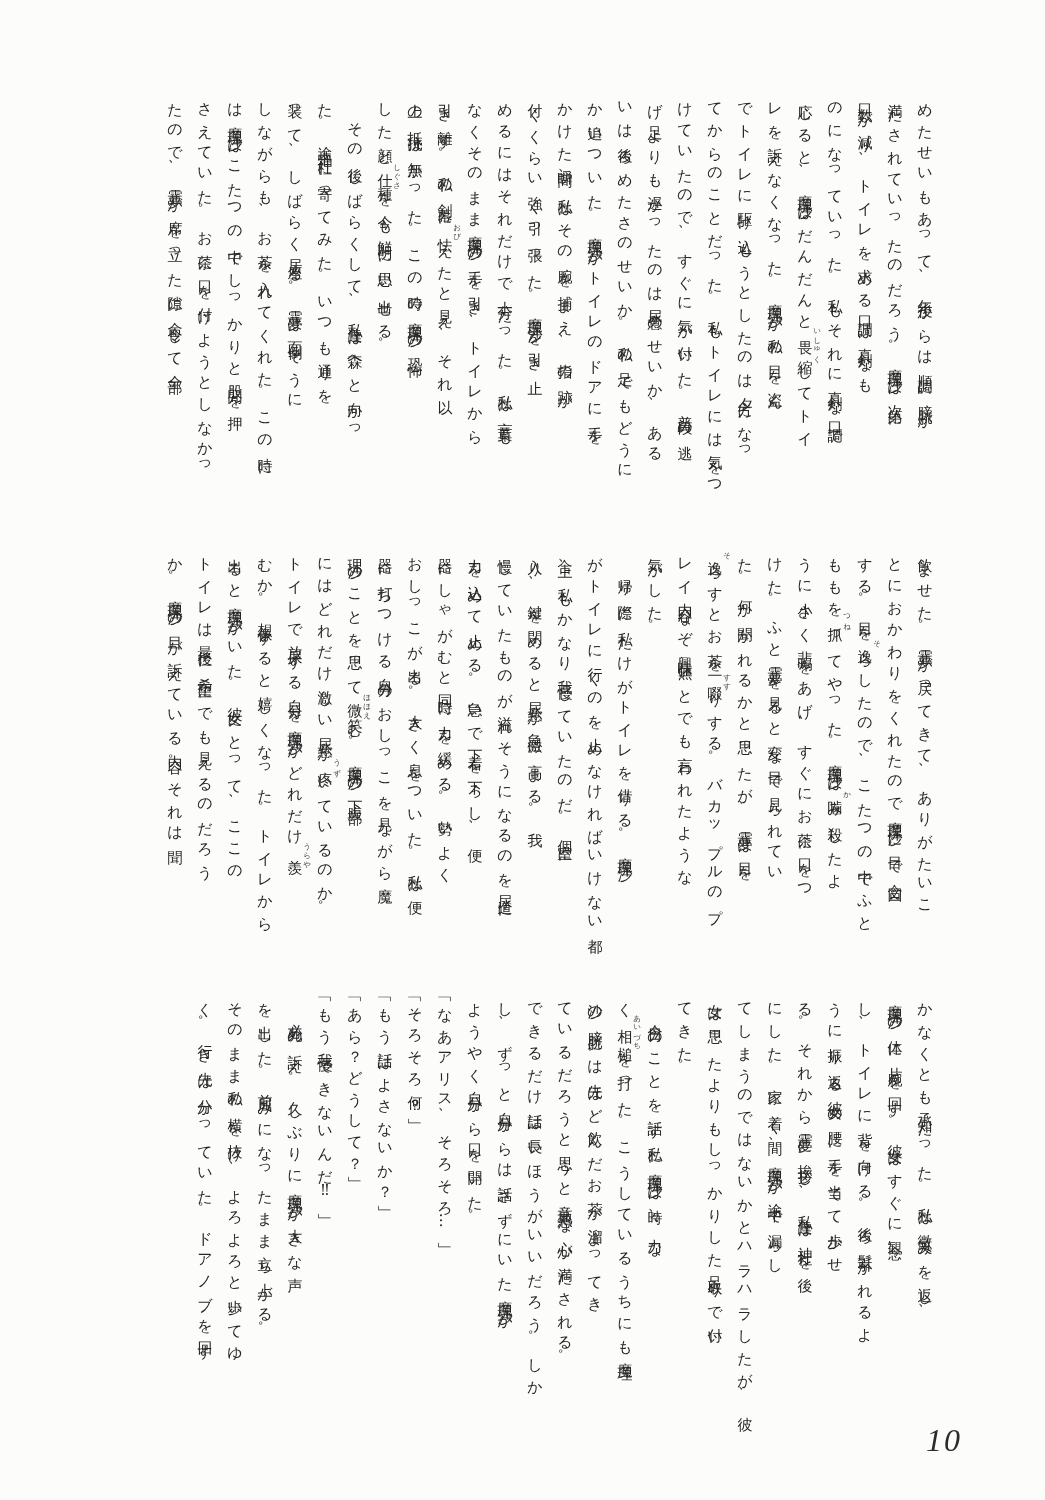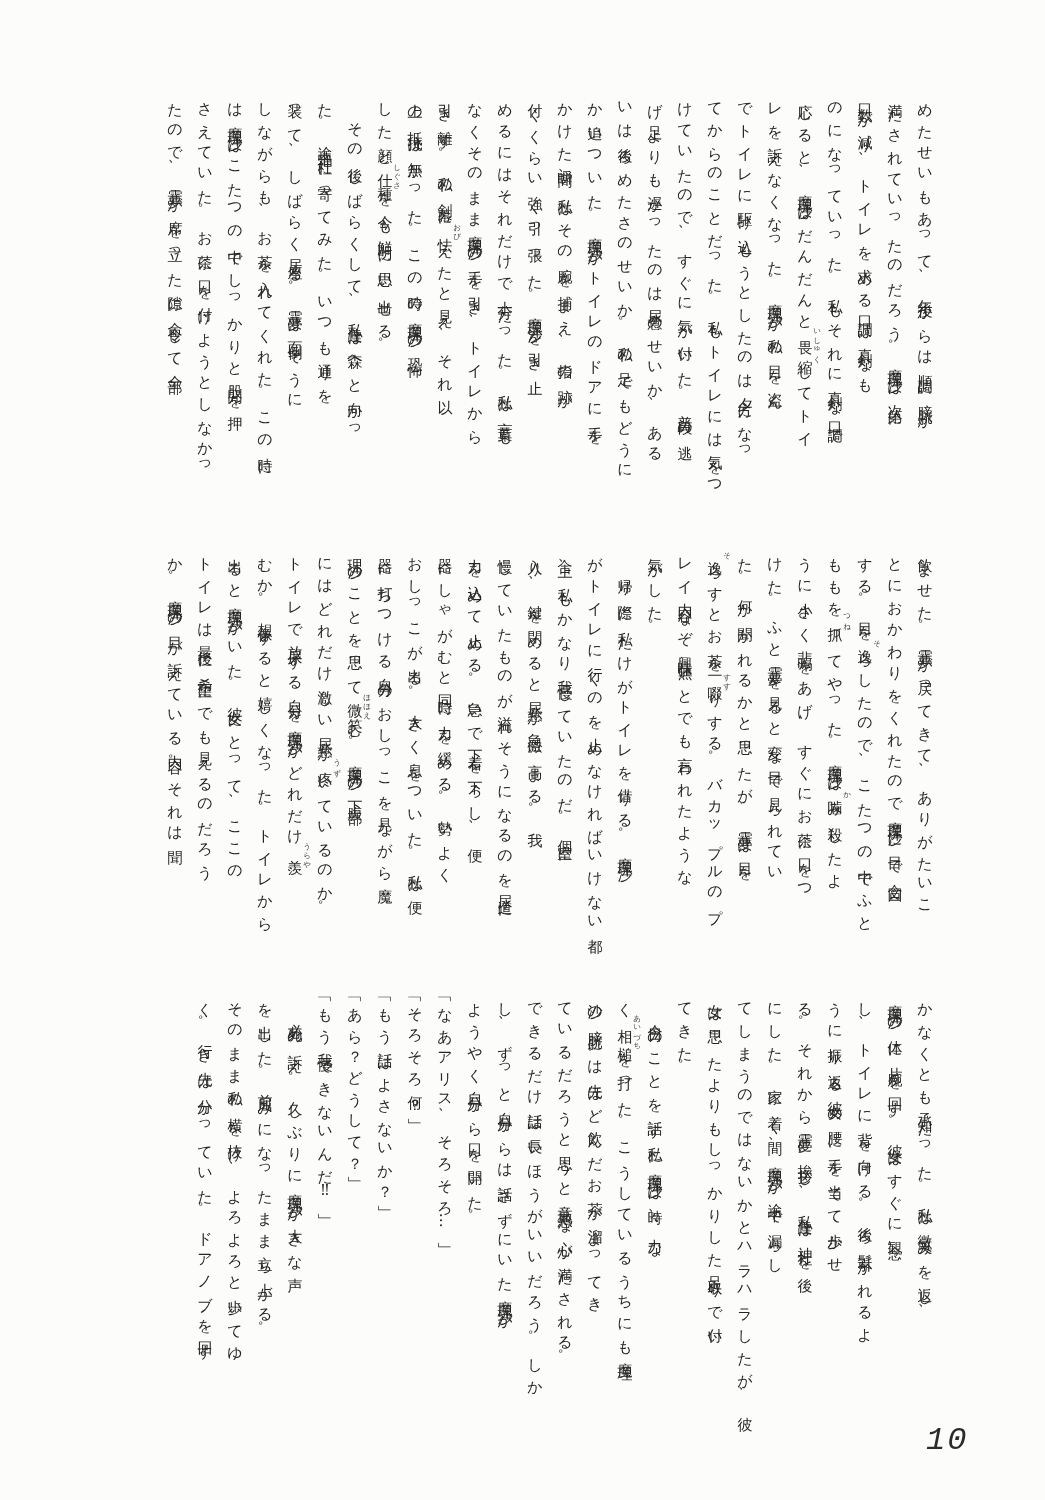--- a/index.html
+++ b/index.html
@@ -37,21 +37,21 @@
     color: #3a3a3a;
     font-family: inherit;
   }
   #band-1 { top: 92px; }
   #band-2 { top: 547px; }
   #band-3 { top: 992px; }
   .page-number {
     position: absolute;
     left: 926px;
     top: 1422px;
-    font-family: Liberation Mono, monospace;
+    font-family: Liberation Serif, serif;
     font-style: italic;
     font-size: 32px;
     color: #2b2b2b;
     letter-spacing: 2px;
   }
 </style>
 </head>
 <body>
 
 <div class="page">

